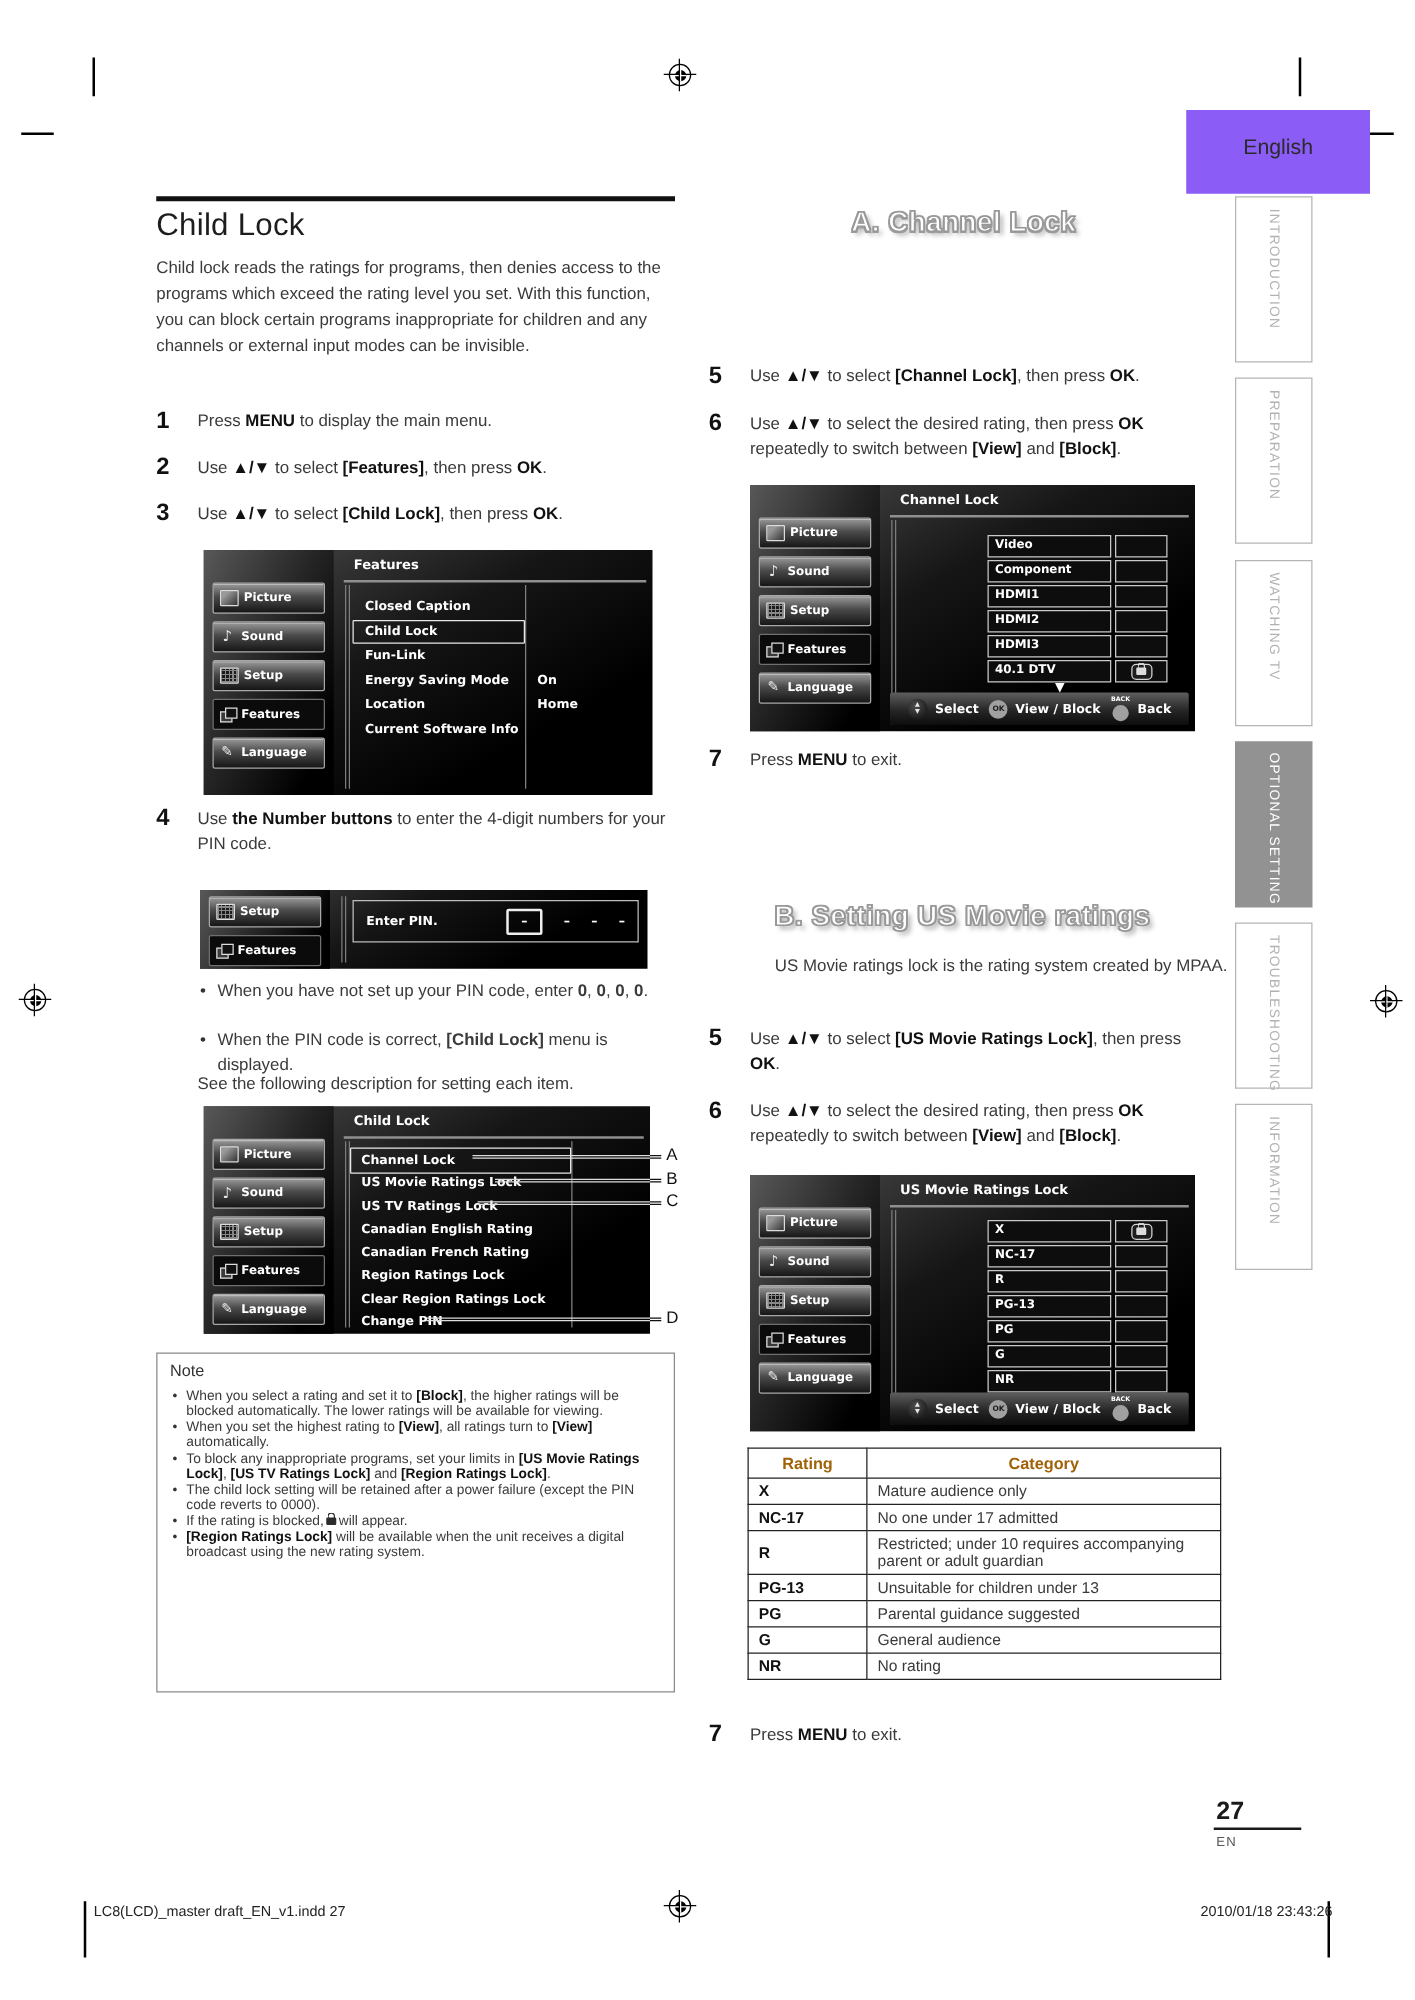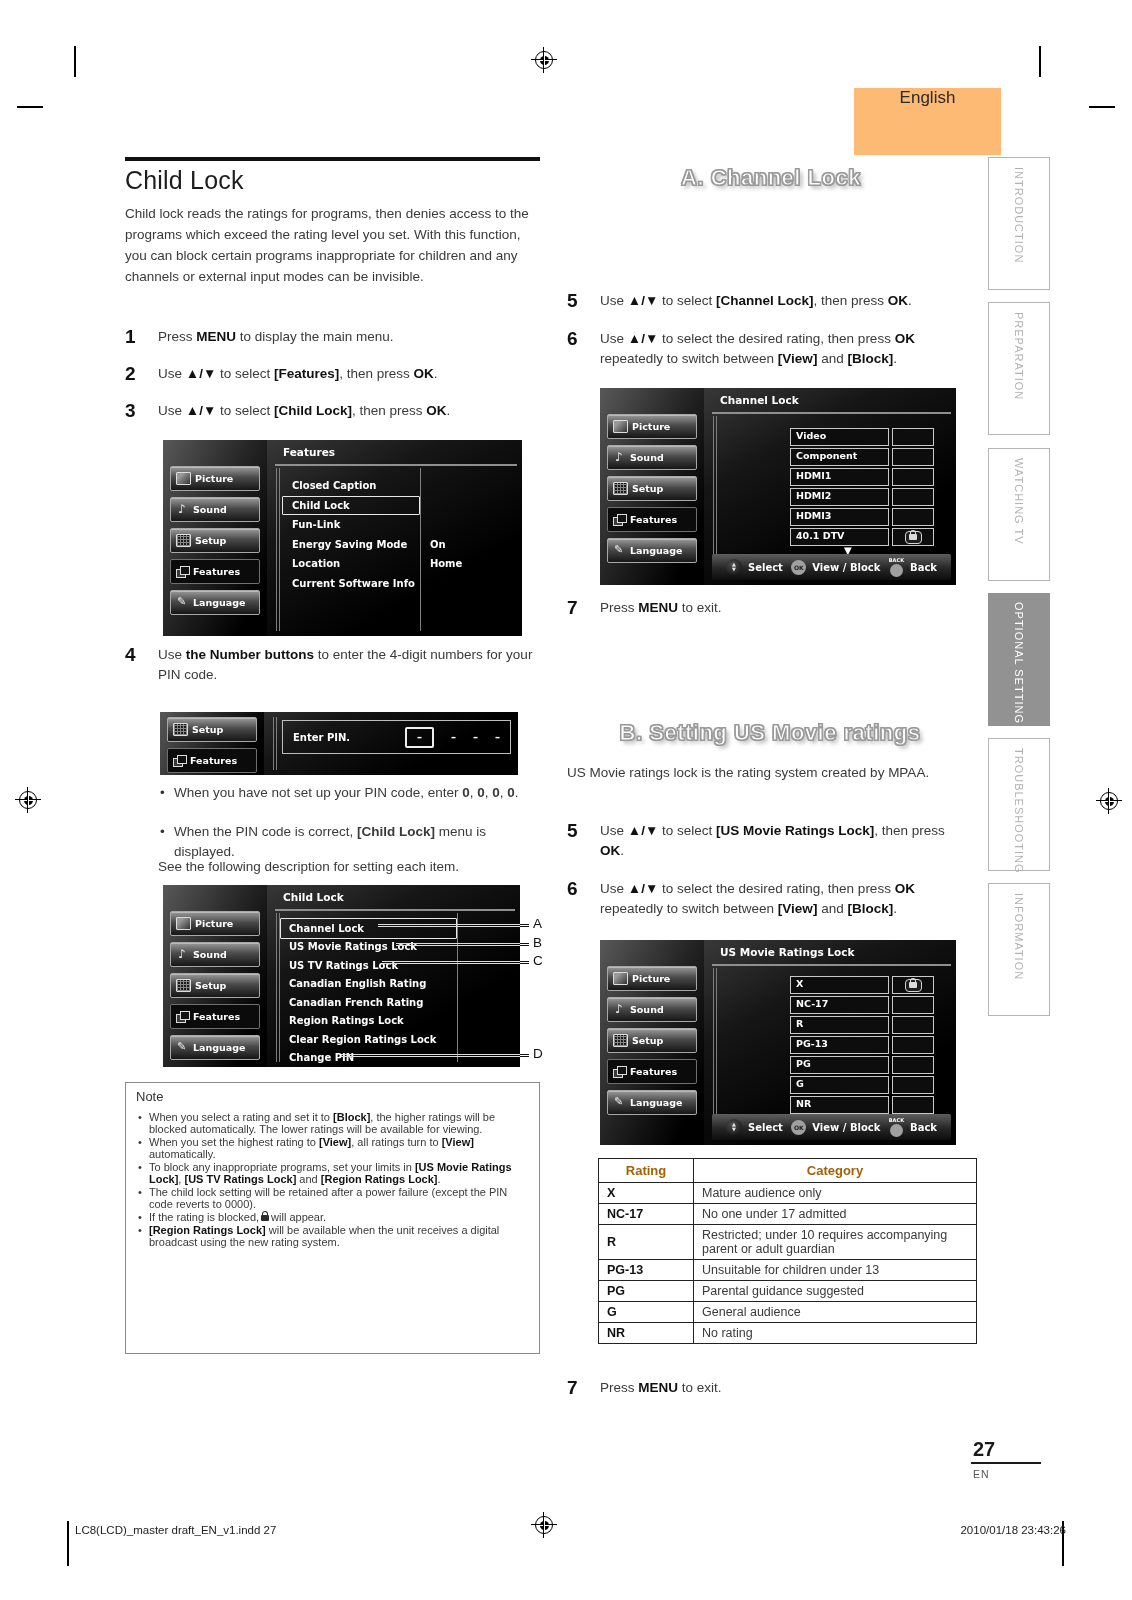--- a/index.html
+++ b/index.html
@@ -10,22 +10,22 @@
   .cropline{position:absolute;background:#000;}
   .reg{position:absolute;width:26px;height:26px;}
   .reg::before{content:"";position:absolute;left:0;right:0;top:12px;height:1px;background:#000;}
   .reg::after{content:"";position:absolute;top:0;bottom:0;left:12px;width:1px;background:#000;}
   .reg .ring{position:absolute;left:4px;top:4px;width:16px;height:16px;border:1px solid #000;border-radius:50%;}
   .reg .dot{position:absolute;left:8.5px;top:8.5px;width:9px;height:9px;background:#000;border-radius:50%;}
   .reg .dot::before{content:"";position:absolute;left:0;right:0;top:4px;height:1px;background:#fff;}
   .reg .dot::after{content:"";position:absolute;top:0;bottom:0;left:4px;width:1px;background:#fff;}
 
   
-  .lang-box{position:absolute;left:854px;top:88px;width:147px;height:67px;background:#fdba74;
-            display:flex;align-items:flex-start;justify-content:center;padding-bottom:7px;box-sizing:border-box;
+  .lang-box{position:absolute;left:949px;top:88px;width:147px;height:67px;background:#8b5cf6;
+            display:flex;align-items:center;justify-content:center;padding-bottom:7px;box-sizing:border-box;
             font-size:17px;color:#2a2a2a;}
   .vtab{position:absolute;left:988px;width:62px;height:133px;border:1px solid #b5b5b5;background:#fff;
         box-sizing:border-box;display:flex;justify-content:center;}
   .vtab span{writing-mode:vertical-rl;font-size:11px;letter-spacing:1px;color:#b2b2b2;padding-top:9px;}
   .vtab.active{background:#929292;border:none;}
   .vtab.active span{color:#fff;}
 
   
   .rule{position:absolute;background:#111;}
   .h1{position:absolute;font-size:25px;font-weight:500;color:#1d1d1d;letter-spacing:0.2px;}
@@ -462,21 +462,21 @@
         </span>
     </div>
   </div>
 
   <div class="step" style="left:567px;top:598px;width:390px;">
     <span class="stepnum">7</span>
     <span class="steptext">Press <b>MENU</b> to exit.</span>
   </div>
 
   <div class="glow-h" style="left:560px;top:720px;width:420px;">B. Setting US Movie ratings</div>
-  <div class="body-text" style="left:567px;top:762px;width:415px;">US Movie ratings lock is the rating system created by MPAA.</div>
+  <div class="body-text" style="left:567px;top:762px;width:415px;text-align:right;">US Movie ratings lock is the rating system created by MPAA.</div>
 
   <div class="step" style="left:567px;top:821px;width:392px;">
     <span class="stepnum">5</span>
     <span class="steptext">Use <b>▲/▼</b> to select <b>[US Movie Ratings Lock]</b>, then press <b>OK</b>.</span>
   </div>
   <div class="step" style="left:567px;top:879px;width:395px;">
     <span class="stepnum">6</span>
     <span class="steptext">Use <b>▲/▼</b> to select the desired rating, then press <b>OK</b> repeatedly to switch between <b>[View]</b> and <b>[Block]</b>.</span>
   </div>
 

